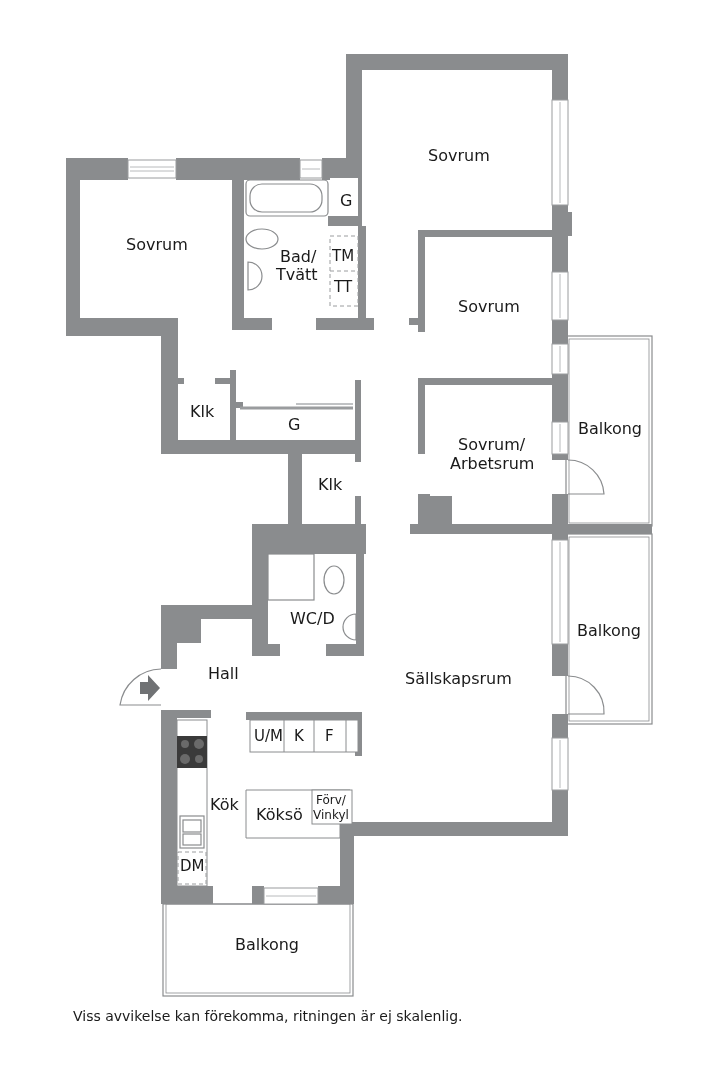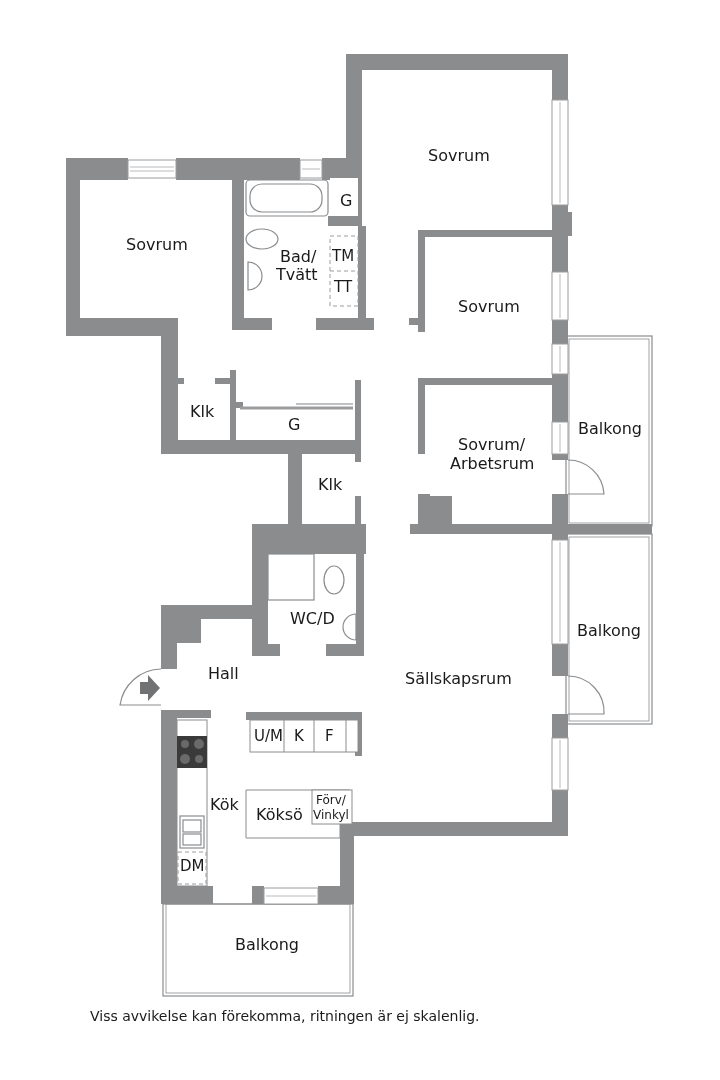--- a/index.html
+++ b/index.html
@@ -7,21 +7,21 @@
   #plan { position:absolute; left:0; top:0; width:720px; height:1080px; }
   .wall { fill:#8a8c8e; }
   .thin { fill:none; stroke:#8a8c8e; stroke-width:1.2; }
   .win { fill:#ffffff; stroke:#9a9c9e; stroke-width:1; }
   .winline { stroke:#b8babc; stroke-width:1; }
   .fixture { fill:#ffffff; stroke:#8a8c8e; stroke-width:1.2; }
   .dash { fill:none; stroke:#9a9c9e; stroke-width:1; stroke-dasharray:4 3; }
   .lbl { font-family:"DejaVu Sans", "Liberation Sans", sans-serif; font-size:16px; fill:#1a1a1a; }
   .lbl-s { font-family:"DejaVu Sans", "Liberation Sans", sans-serif; font-size:15px; fill:#1a1a1a; }
   .lbl-xs { font-family:"DejaVu Sans", "Liberation Sans", sans-serif; font-size:12px; fill:#1a1a1a; }
-  .disclaimer { position:absolute; left:90px; top:1008px; font-size:14px; color:#1a1a1a; font-family:"DejaVu Sans", "Liberation Sans", sans-serif; }
+  .disclaimer { position:absolute; left:73px; top:1008px; font-size:14px; color:#1a1a1a; font-family:"DejaVu Sans", "Liberation Sans", sans-serif; }
 </style>
 </head>
 <body>
 
 <svg id="plan" viewBox="0 0 720 1080" xmlns="http://www.w3.org/2000/svg">
 
   <g>
     <rect x="566" y="336" width="86" height="190" class="thin"></rect>
     <rect x="569" y="339" width="80" height="184" class="thin" style="stroke-width:0.8"></rect>
     <rect x="566" y="534" width="86" height="190" class="thin"></rect>

